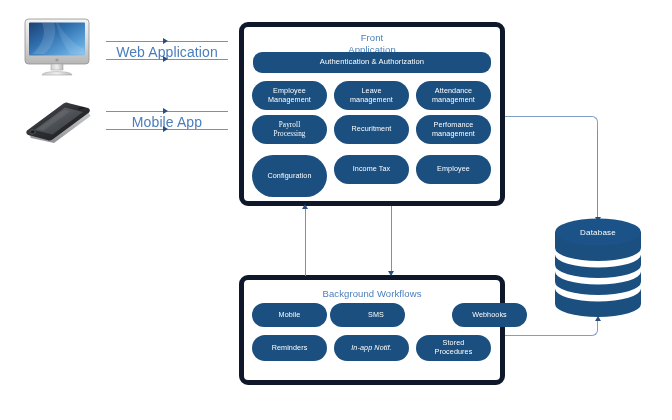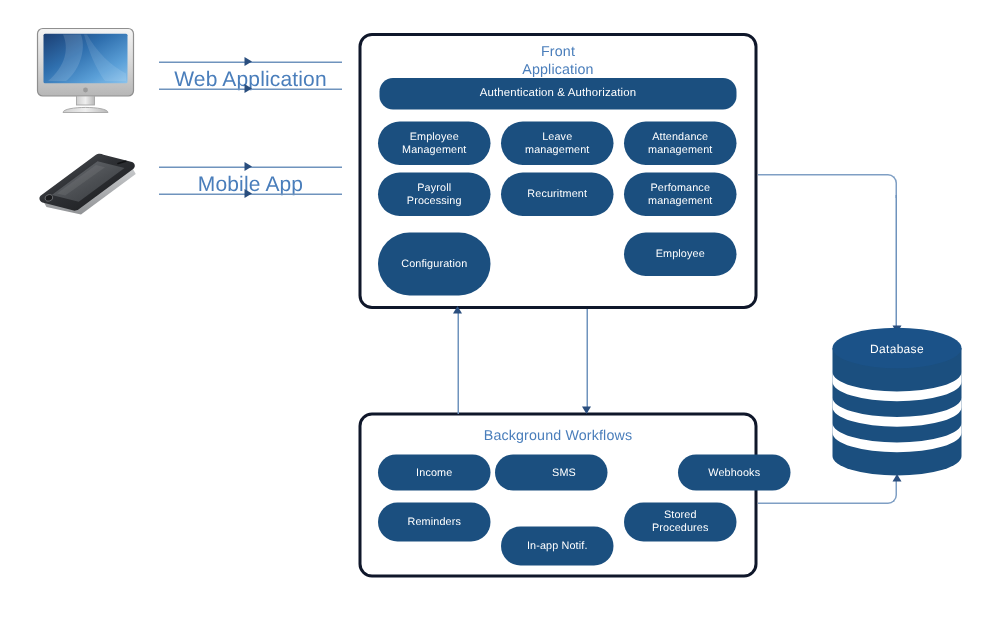--- a/index.html
+++ b/index.html
@@ -12,21 +12,21 @@
     width: 672px;
     height: 420px;
     background: #ffffff;
     font-family: "Liberation Sans", sans-serif;
     overflow: hidden;
   }
 
   
   .panel {
     position: absolute;
-    border: 2px solid #0f172a;
+    border: 5px solid #0f172a;
     border-radius: 9px;
     background: #ffffff;
     box-sizing: border-box;
   }
   .panel-title {
     position: absolute;
     left: 0;
     right: 0;
     text-align: center;
     color: #4a7ebb;
@@ -214,39 +214,40 @@
 
   <div class="pill wide" style="left:253px; top:52px; width:238px; height:21px;">Authentication &amp; Authorization</div>
 
   <div class="pill" style="left:252px; top:81px; width:75px; height:29px;">Employee
 Management</div>
   <div class="pill" style="left:334px; top:81px; width:75px; height:29px;">Leave
 management</div>
   <div class="pill" style="left:416px; top:81px; width:75px; height:29px;">Attendance
 management</div>
 
-  <div class="pill" style="left:252px; top:115px; width:75px; height:29px;">Payroll
+  <div class="pill" style="left:252px; top:115px; width:75px; height:29px;font-family:Liberation Serif, serif;">Payroll
 Processing</div>
   <div class="pill" style="left:334px; top:115px; width:75px; height:29px;">Recuritment</div>
   <div class="pill" style="left:416px; top:115px; width:75px; height:29px;">Perfomance
 management</div>
 
   <div class="pill" style="left:252px; top:155px; width:75px; height:42px;">Configuration</div>
+  <div class="pill" style="left:334px; top:155px; width:75px; height:29px;">Income Tax</div>
   <div class="pill" style="left:416px; top:155px; width:75px; height:29px;">Employee</div>
 
   <div class="panel" style="left:239px; top:275px; width:266px; height:110px;">
     <div class="panel-title" style="top:8px;">Background Workflows</div>
   </div>
 
-  <div class="pill" style="left:252px; top:303px; width:75px; height:24px;">Income</div>
+  <div class="pill" style="left:252px; top:303px; width:75px; height:24px;">Mobile</div>
   <div class="pill" style="left:330px; top:303px; width:75px; height:24px;padding-left:20px;">SMS</div>
   <div class="pill" style="left:416px; top:303px; width:75px; height:24px;margin-left:36px;">Webhooks</div>
 
   <div class="pill" style="left:252px; top:335px; width:75px; height:26px;">Reminders</div>
-  <div class="pill" style="left:334px; top:351px; width:75px; height:26px;">In-app Notif.</div>
+  <div class="pill" style="left:334px; top:335px; width:75px; height:26px;font-style:italic;">In-app Notif.</div>
   <div class="pill" style="left:416px; top:335px; width:75px; height:26px;">Stored
 Procedures</div>
 
   <div class="lineV" style="left:305px; top:207px; height:69px;"></div>
   <div class="arrow up" style="left:302px; top:204px;"></div>
 
   <div class="lineV" style="left:391px; top:206px; height:69px;"></div>
   <div class="arrow down" style="left:388px; top:271px;"></div>
 
   <div class="conn" style="left:505px; top:116px; width:93px; height:16px;

